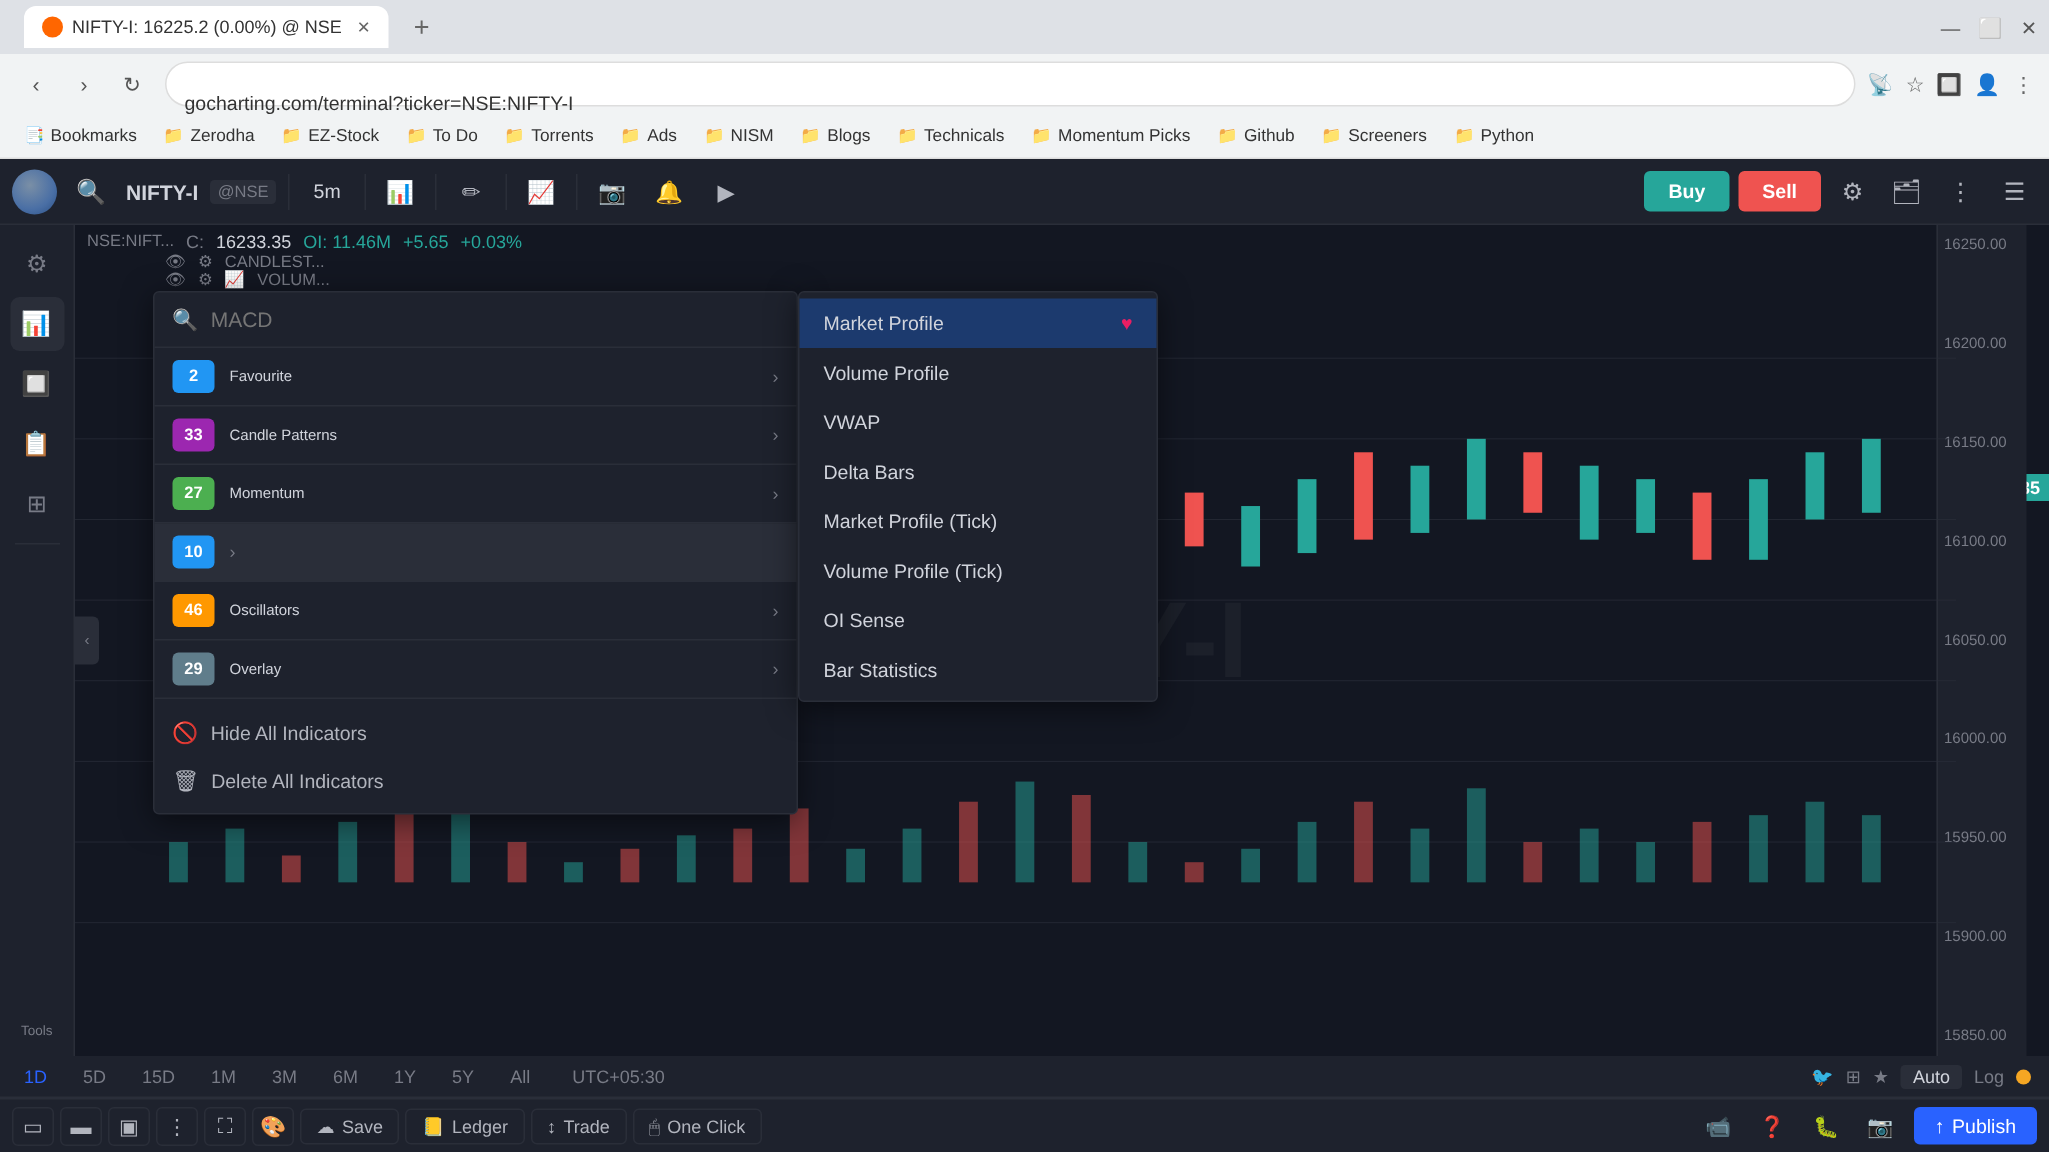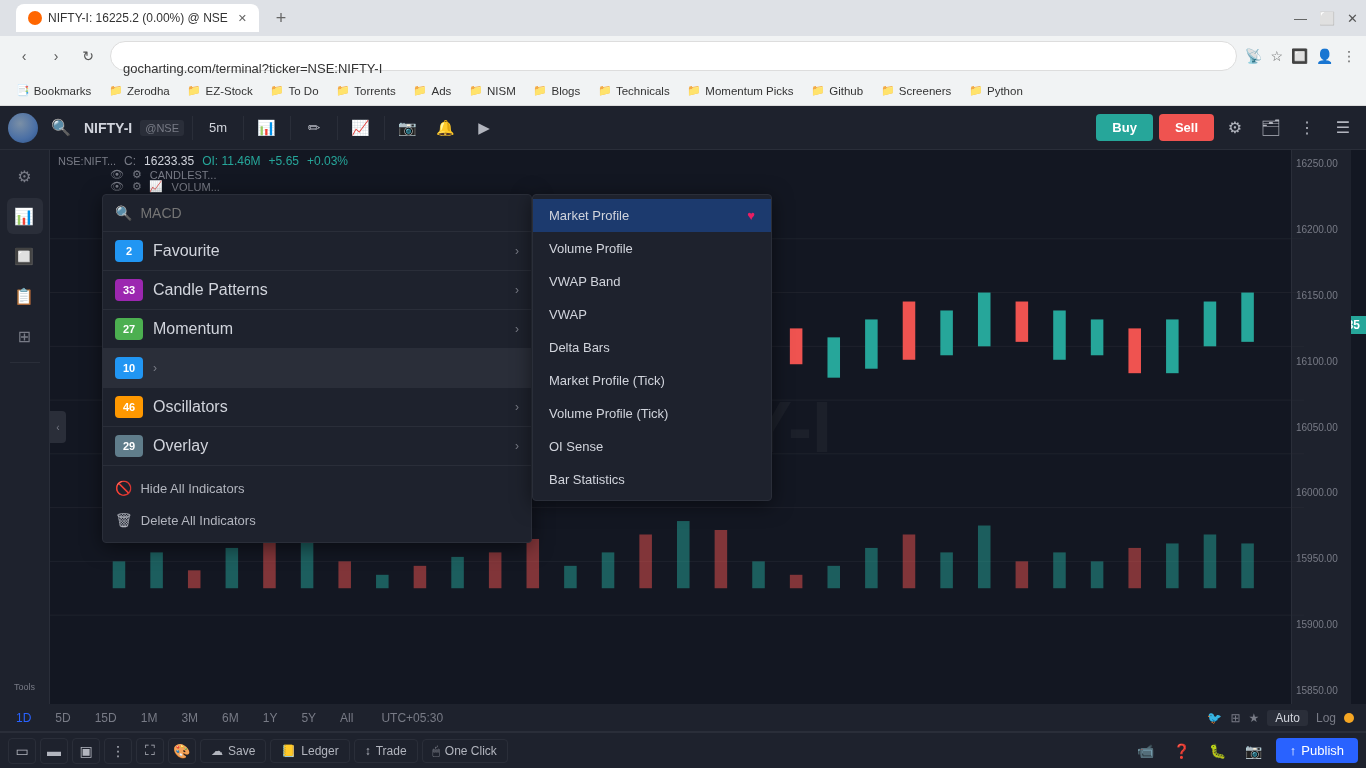--- a/index.html
+++ b/index.html
@@ -327,21 +327,21 @@
     .indicator-category.active { background: #2a2e39; }
     .cat-badge {
       width: 28px; height: 22px;
       border-radius: 4px;
       display: flex; align-items: center; justify-content: center;
       font-size: 11px;
       font-weight: bold;
       color: #fff;
       flex-shrink: 0;
     }
-    .cat-label { flex: 1; font-size: 16px; color: #d1d4dc; }
+    .cat-label { flex: 1; font-size: 10px; color: #d1d4dc; }
     .cat-arrow { color: #787b86; font-size: 12px; }
     .indicator-actions {
       padding: 6px 0;
     }
     .indicator-action {
       display: flex;
       align-items: center;
       padding: 8px 12px;
       gap: 8px;
       cursor: pointer;
@@ -791,23 +791,20 @@
 
         <div class="orderflow-submenu">
           <div class="submenu-item highlighted">
             <span>Market Profile</span>
             <span class="submenu-fav-icon">♥</span>
           </div>
           <div class="submenu-item">
             <span>Volume Profile</span>
           </div>
           <div class="submenu-item">
-            <span>VWAP Band</span>
-          </div>
-          <div class="submenu-item">
             <span>VWAP</span>
           </div>
           <div class="submenu-item">
             <span>Delta Bars</span>
           </div>
           <div class="submenu-item">
             <span>Market Profile (Tick)</span>
           </div>
           <div class="submenu-item">
             <span>Volume Profile (Tick)</span>

